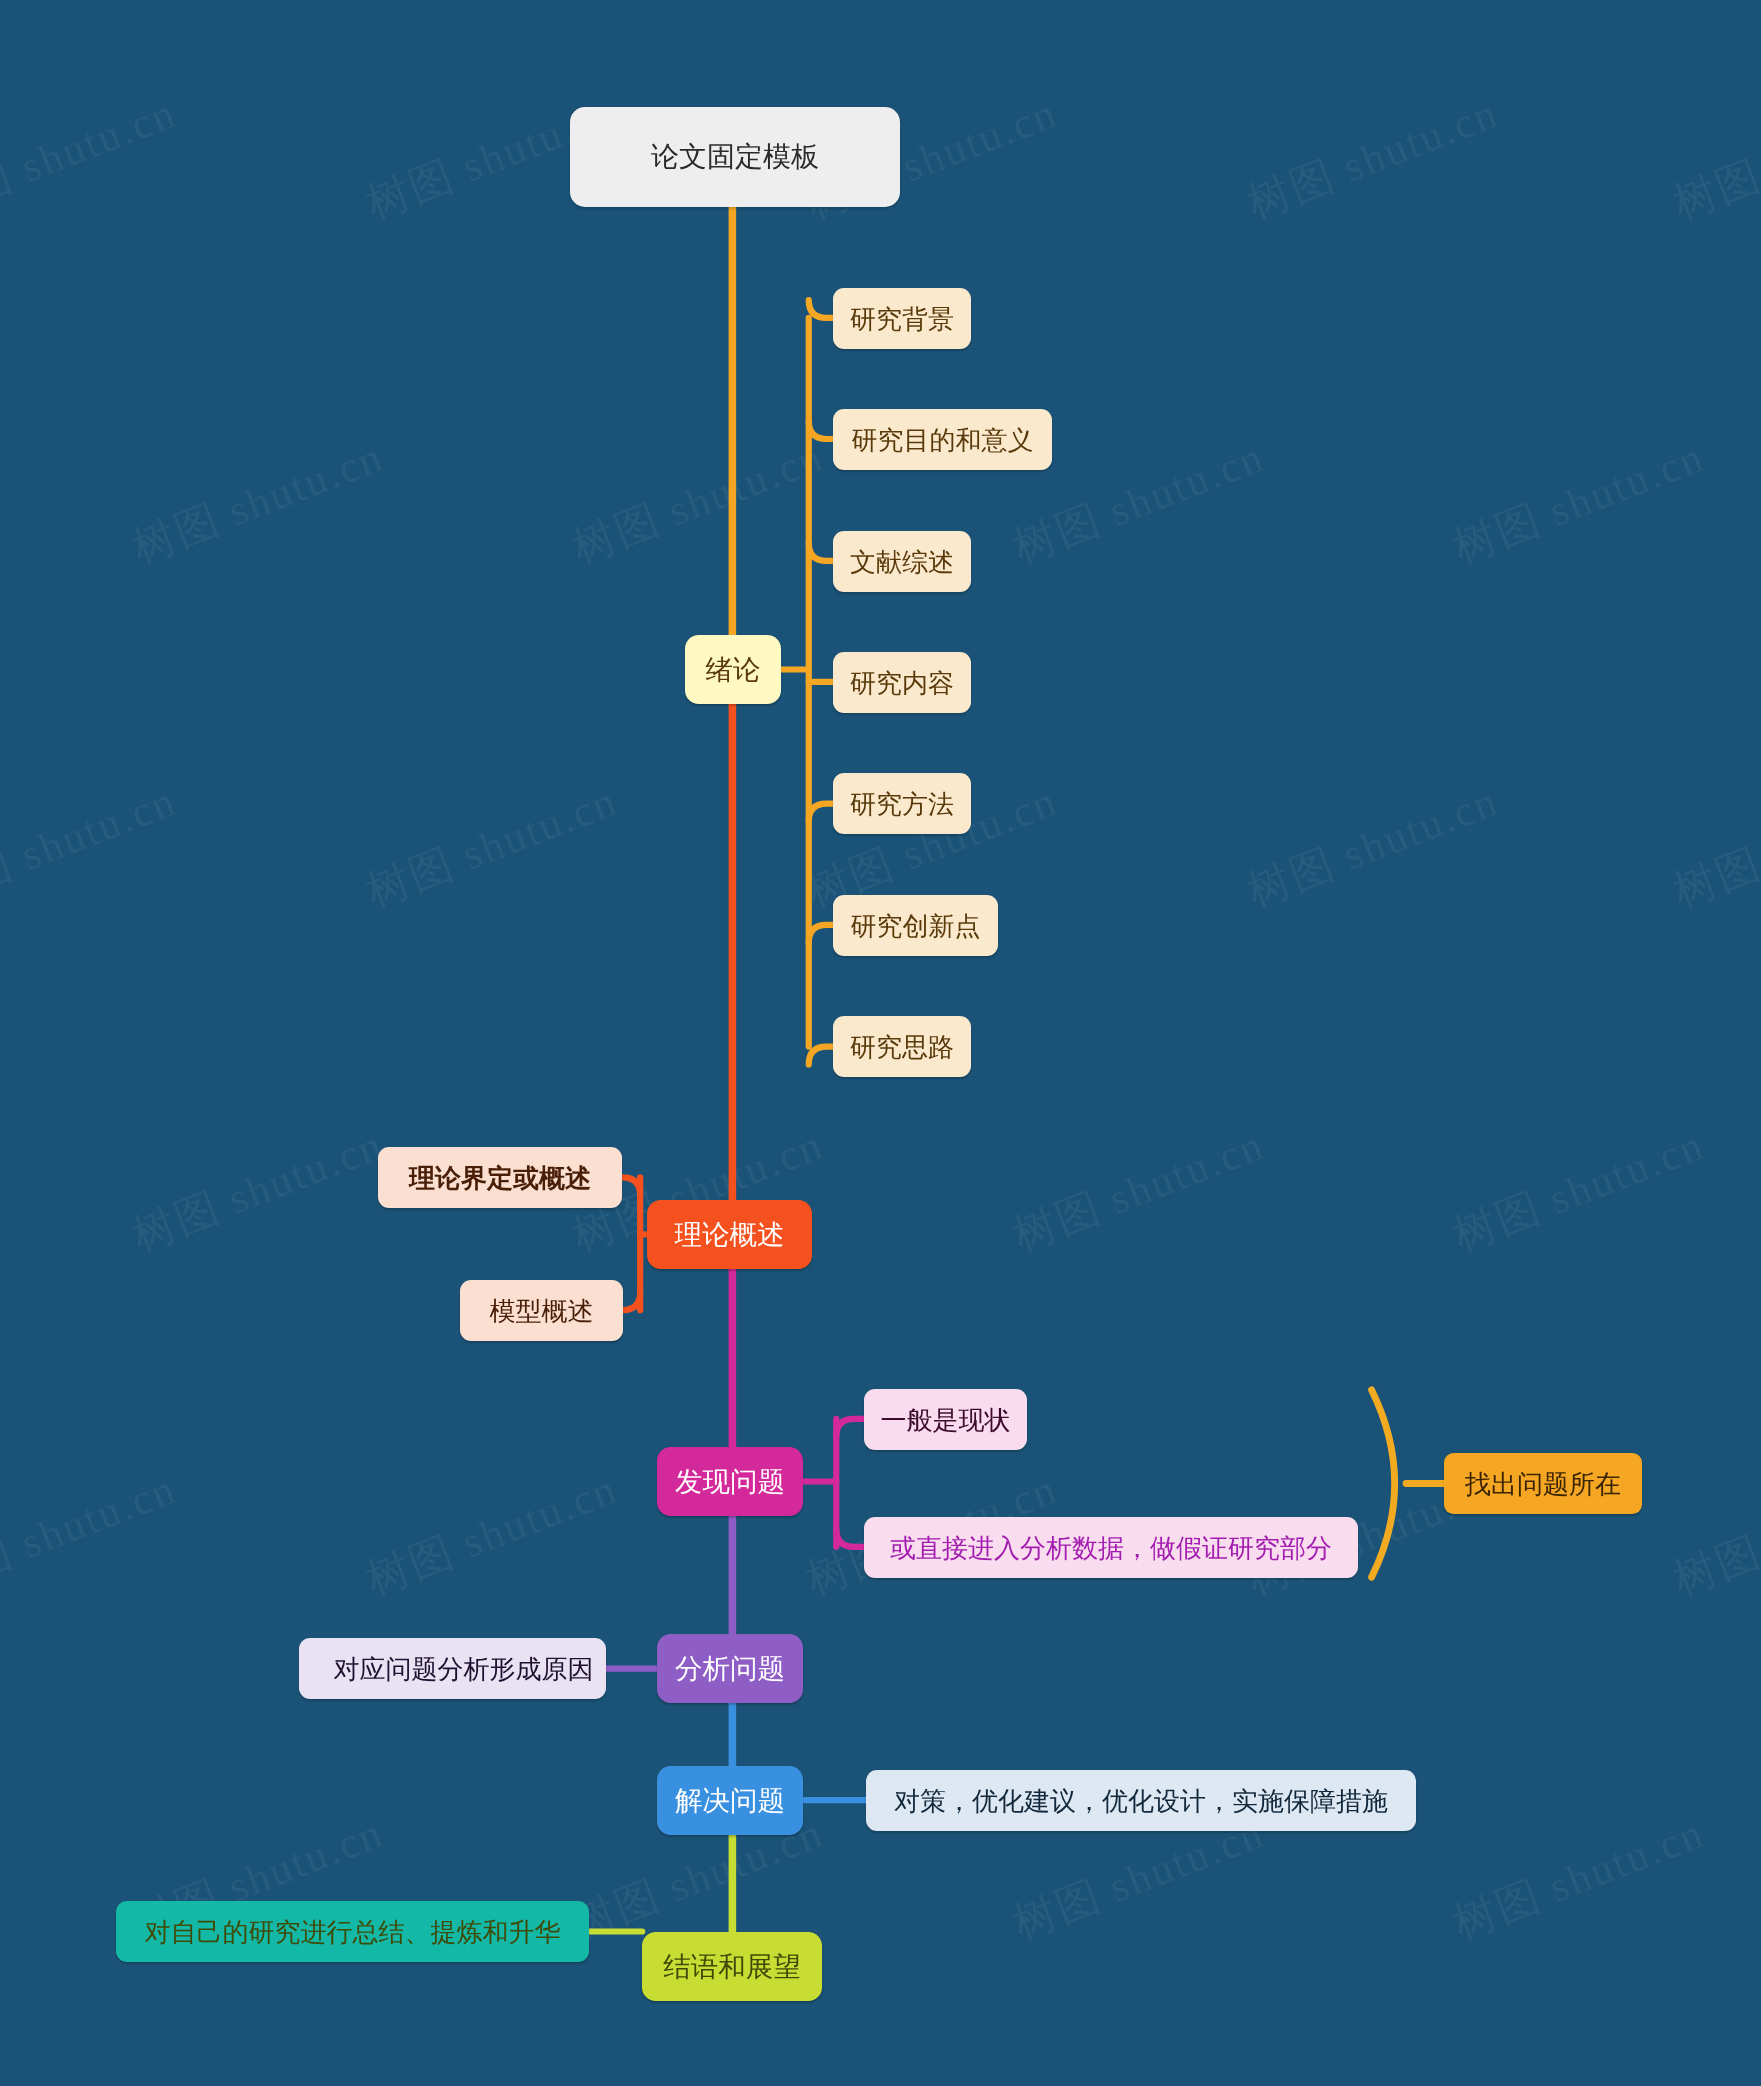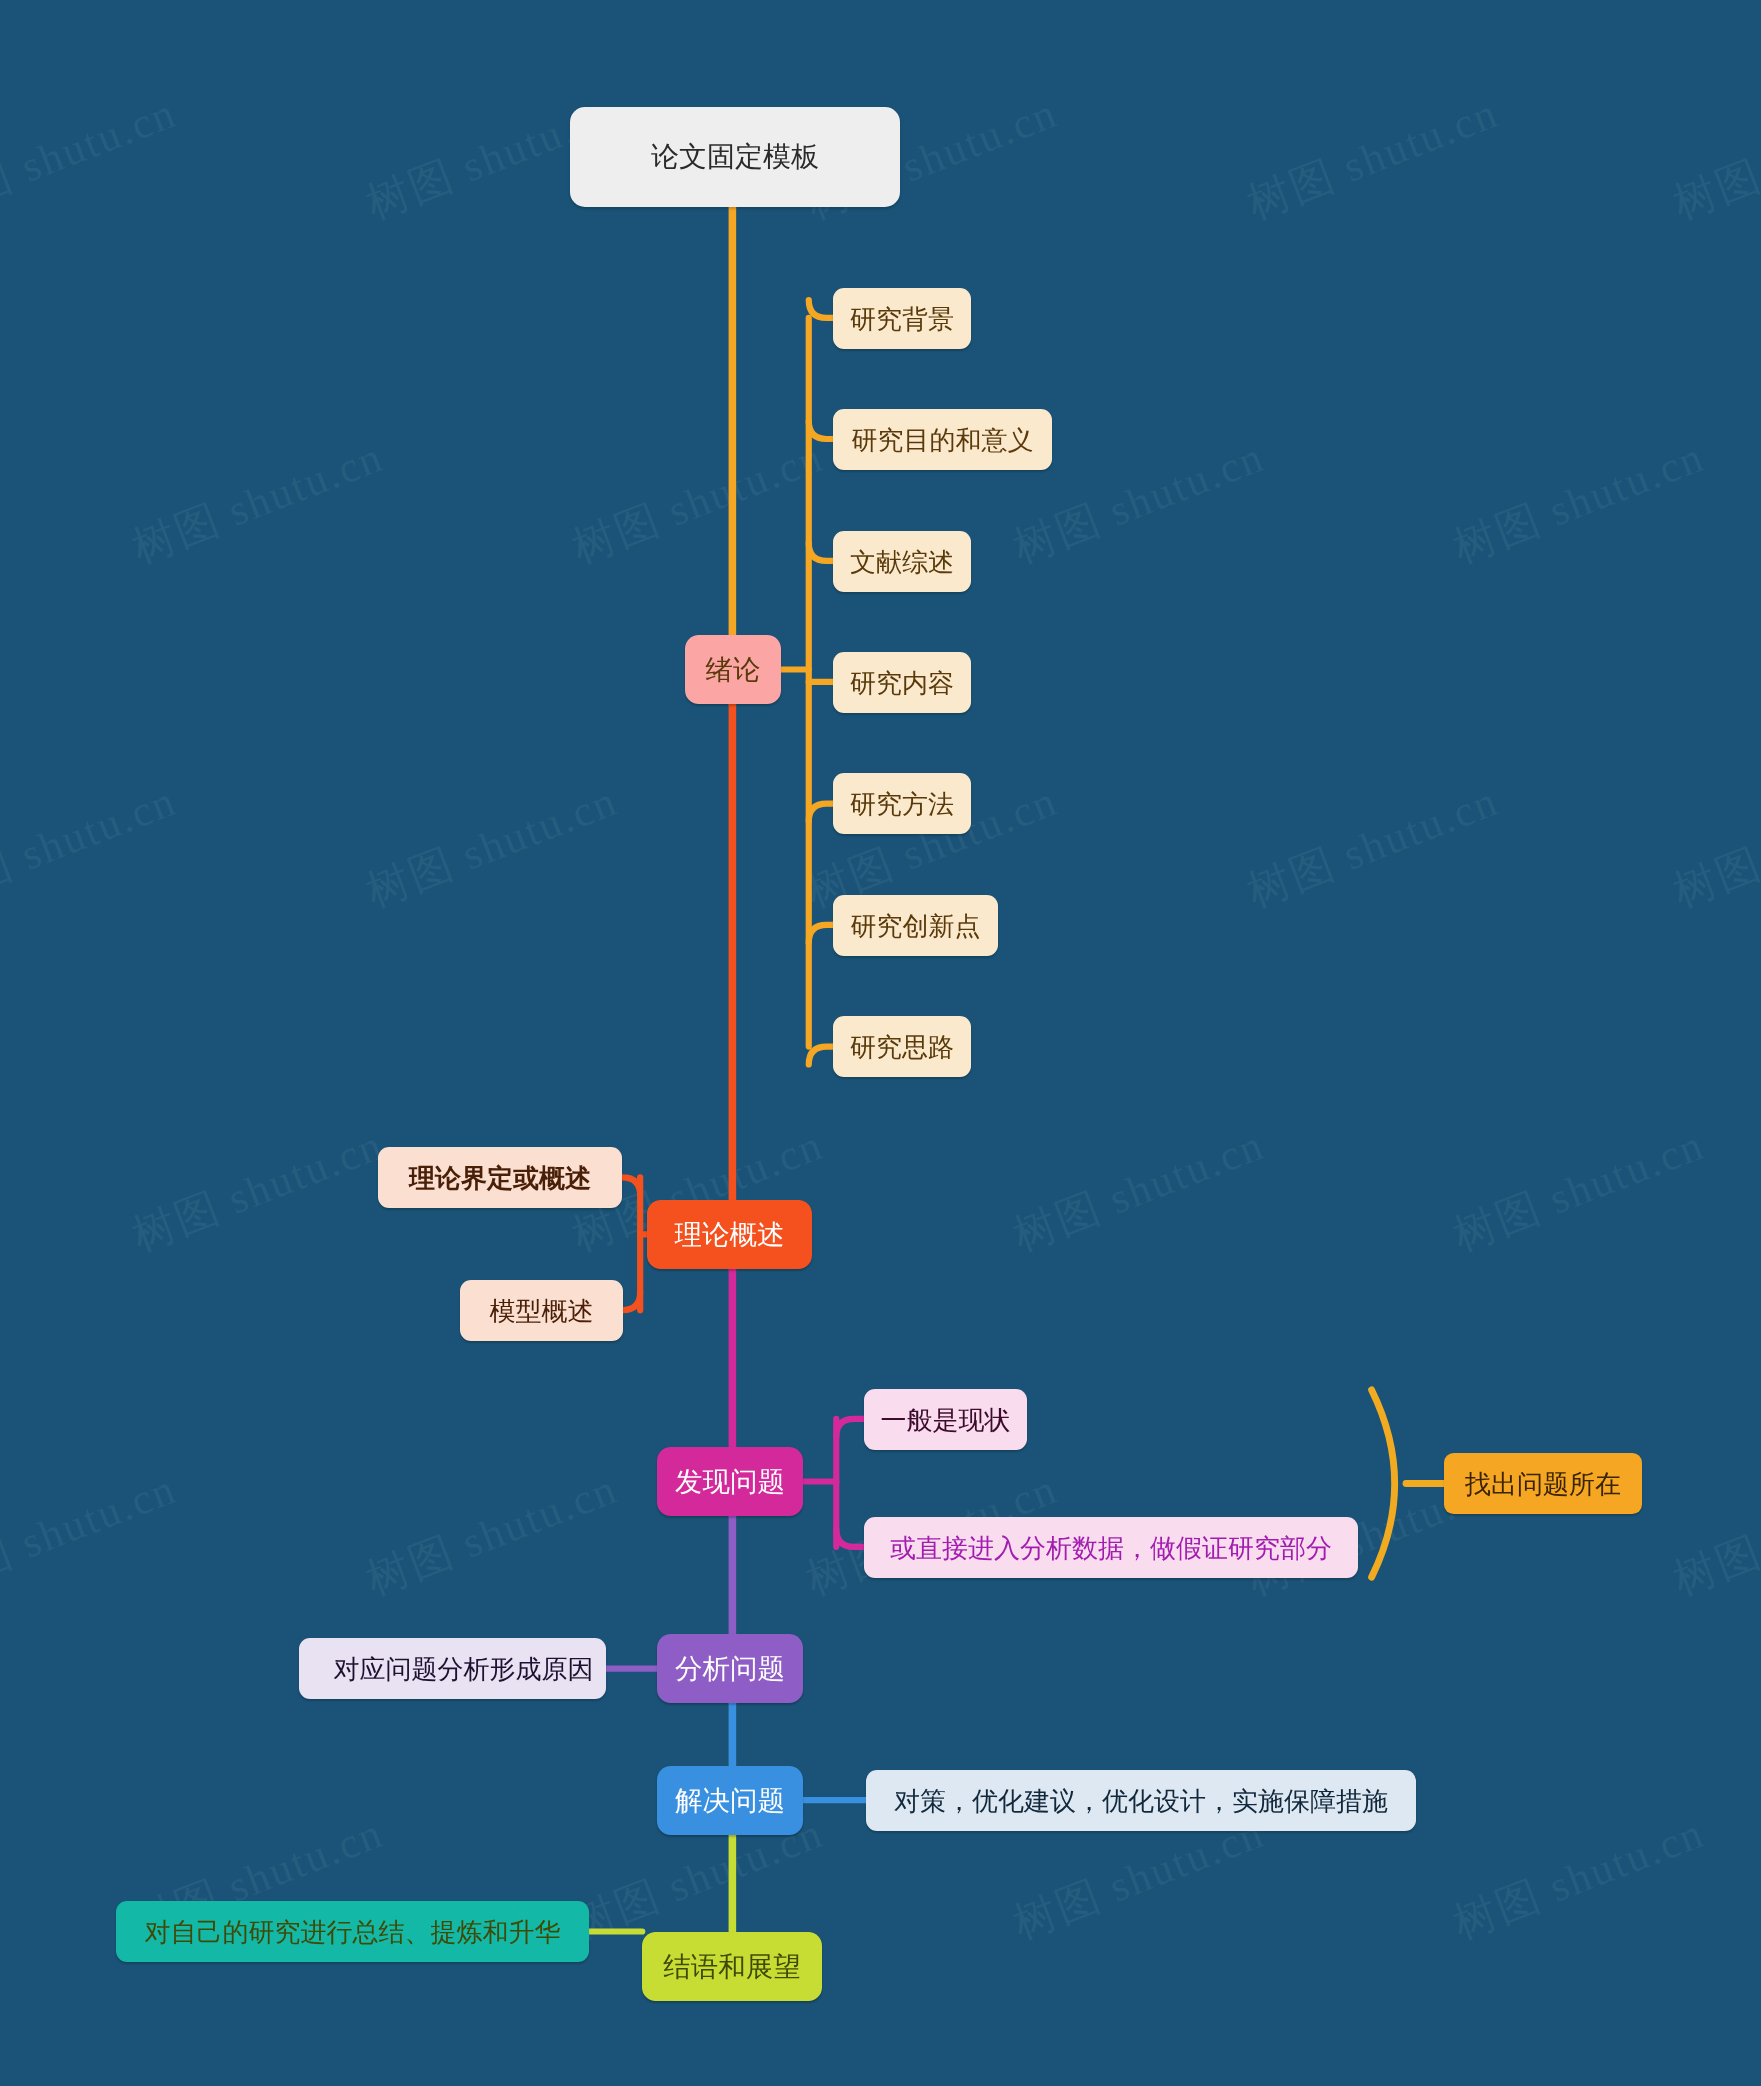--- a/index.html
+++ b/index.html
@@ -136,21 +136,21 @@
       <path d="M1167,2616 L1258,2616" stroke="#3a90e0" stroke-width="9" fill="none" stroke-linecap="round" stroke-linejoin="round"></path>
       <path d="M933,2807 L856,2807" stroke="#c7dd33" stroke-width="9" fill="none" stroke-linecap="round" stroke-linejoin="round"></path>
     </svg>
 
   <div class="node root" style="left:570px; top:107px; width:330px; height:100px;
               background:#eeeeee; color:#2b2b2b; font-size:28px;">
     <span>论文固定模板</span>
   </div>
 
   <div class="node branch" style="left:685px; top:635px; width:96px; height:69px;
-              background:#fca5a5; color:#5a3a0a; font-size:27.5px;">
+              background:#fef9c3; color:#5a3a0a; font-size:27.5px;">
     <span>绪论</span>
   </div>
 
   <div class="node leaf" style="left:833px; top:288px; width:138px; height:61px;
               background:#fbe9ce; color:#5a3a0a; font-size:26px;">
     <span>研究背景</span>
   </div>
   <div class="node leaf" style="left:833px; top:409px; width:219px; height:61px;
               background:#fbe9ce; color:#5a3a0a; font-size:26px;">
     <span>研究目的和意义</span>

